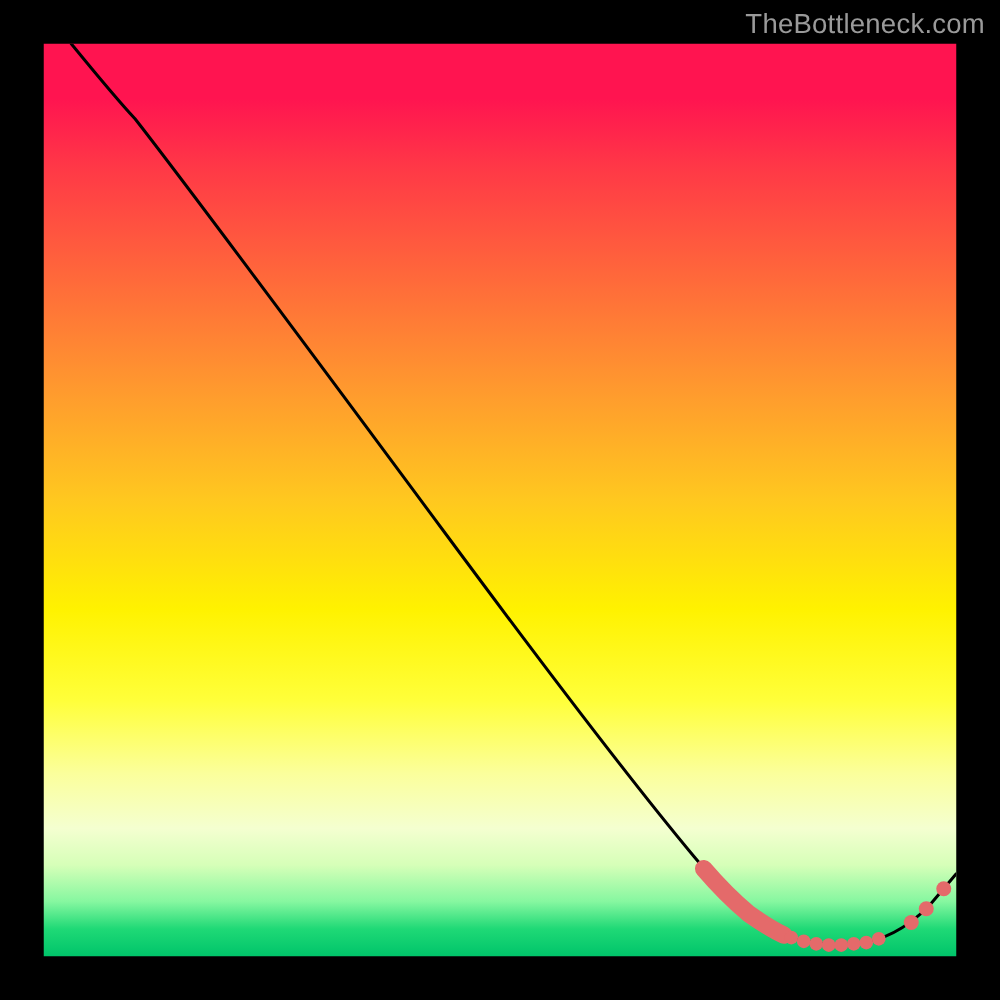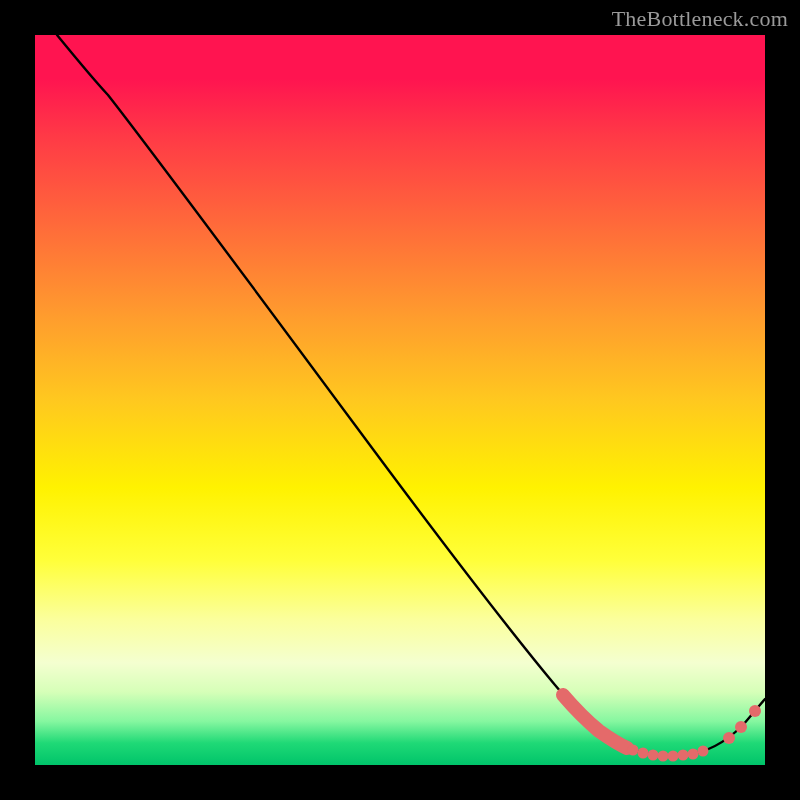--- a/index.html
+++ b/index.html
@@ -9,21 +9,20 @@
     height: 800px;
     background: #000;
     overflow: hidden;
     font-family: Arial, Helvetica, sans-serif;
   }
   .frame {
     position: relative;
     width: 800px;
     height: 589px;
     background: #000;
-    font-family: Liberation Serif, serif;
   }
   .plot {
     position: absolute;
     left: 35px;
     top: 35px;
     width: 730px;
     height: 730px;
     
     background: linear-gradient(
       to bottom,

